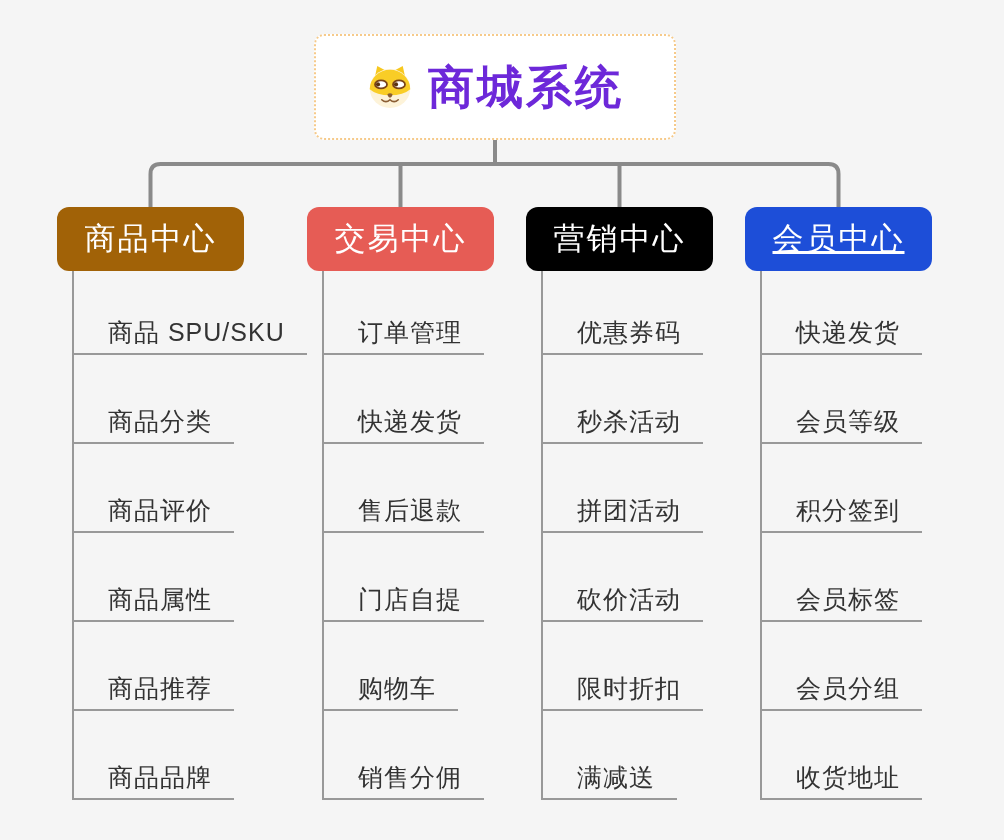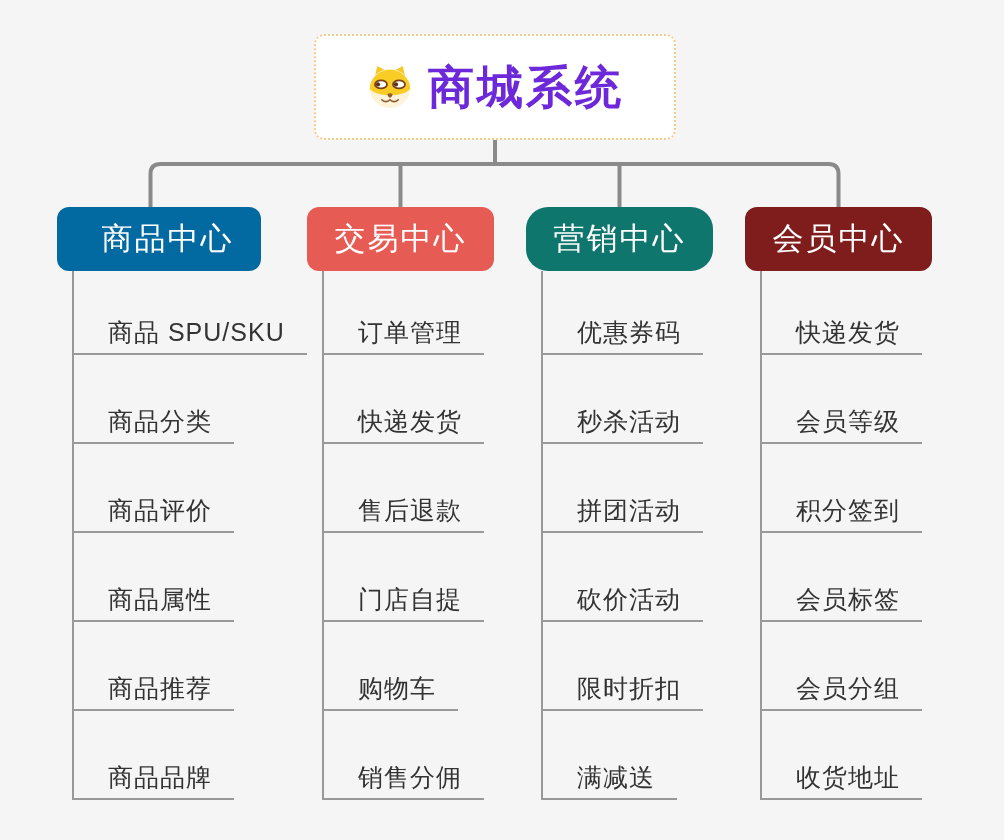--- a/index.html
+++ b/index.html
@@ -26,24 +26,24 @@
   
   svg.connectors{position:absolute;left:0;top:0;pointer-events:none;}
 
   
   .branch{position:absolute;top:207px;width:max-content;}
   .branch-header{
     width:187px;height:64px;border-radius:12px;
     display:flex;align-items:center;justify-content:center;
     color:#ffffff;font-size:31px;letter-spacing:2px;white-space:nowrap;
   }
-  .b0 .branch-header{background:#0369a1;padding-left:17px;}
+  .b0 .branch-header{background:#a16207;}
   .b1 .branch-header{background:#e65c55;}
-  .b2 .branch-header{background:#0f766e;border-radius:22px;}
-  .b3 .branch-header{background:#7f1d1d;}
+  .b2 .branch-header{background:#000000;}
+  .b3 .branch-header{background:#1d4ed8;text-decoration:underline;}
   .branch.c0{left:57px;}
   .branch.c1{left:307px;}
   .branch.c2{left:526px;}
   .branch.c3{left:745px;}
 
   .children{
     margin-left:15px;
     border-left:2px solid #999999;
     width:max-content;
   }

